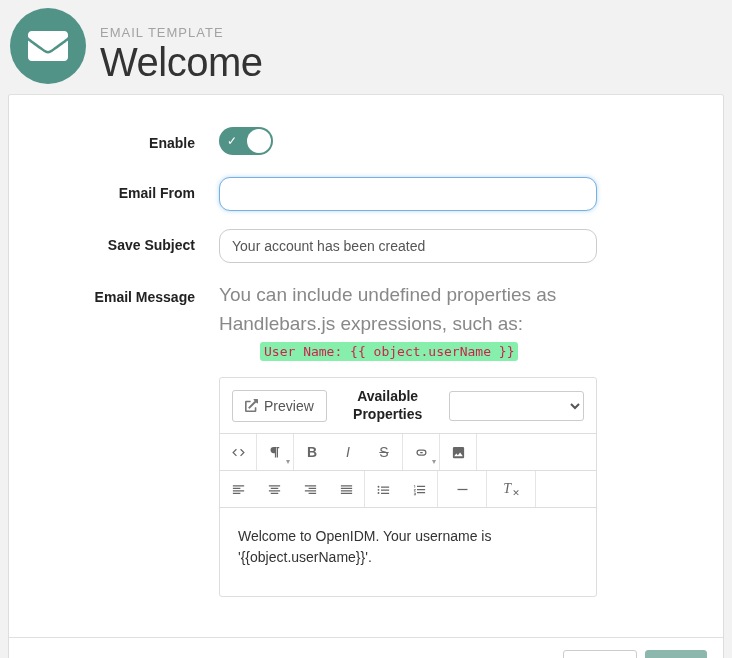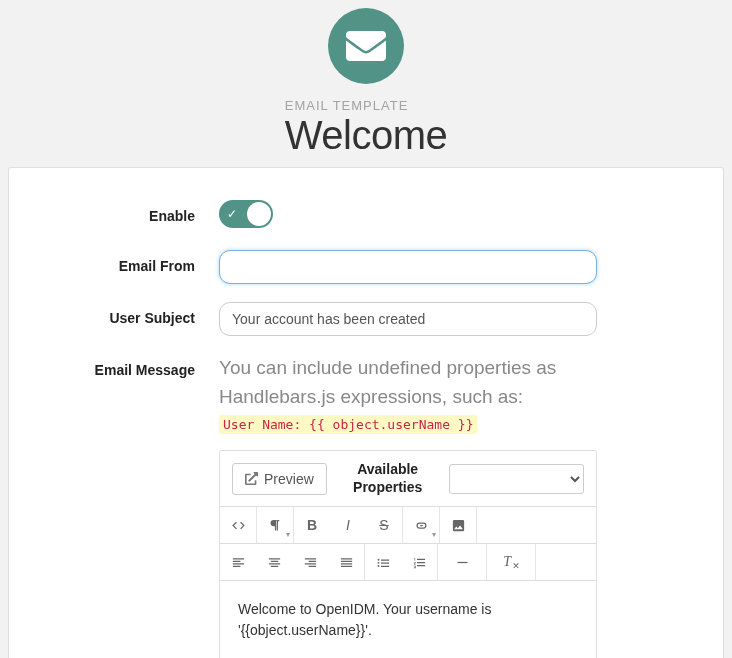--- a/index.html
+++ b/index.html
@@ -1,18 +1,18 @@
 <!DOCTYPE html>
 <html><head>
   <meta charset="utf-8">
   <style>
     * { box-sizing: border-box; margin: 0; padding: 0; }
     body { font-family: -apple-system, BlinkMacSystemFont, "Segoe UI", Helvetica, Arial, sans-serif; background: #f2f2f2; width: 732px; height: 658px; overflow: hidden; }
     
-    .header-area { padding: 8px 10px 10px 10px; display: flex; align-items: center; gap: 14px; flex-direction: column; }
+    .header-area { padding: 8px 10px 10px 10px; display: flex; align-items: flex-end; gap: 14px; }
     .icon-circle { width: 76px; height: 76px; border-radius: 50%; background: #519387; display: flex; align-items: center; justify-content: center; flex-shrink: 0; }
     .icon-circle svg { width: 40px; height: 40px; fill: #fff; }
     .header-text { display: flex; flex-direction: column; }
     .header-label { font-size: 13px; letter-spacing: 1px; color: #a3a3a3; font-weight: 500; }
     .header-title { font-size: 40px; font-weight: 300; color: #333; letter-spacing: -0.5px; line-height: 1.1; }
     
     .panel { background: #fff; border: 1px solid #ddd; border-top-color: #e0e0e0; border-radius: 3px; margin: 0 8px; }
     .panel-body { padding: 16px 40px 40px 40px; }
     
     .form-row { display: flex; align-items: flex-start; margin-top: 18px; }
@@ -21,21 +21,21 @@
     .form-control-wrap { flex: 1; max-width: 378px; }
     
     .toggle { width: 54px; height: 28px; background: #519387; border-radius: 14px; position: relative; cursor: pointer; display: inline-flex; align-items: center; }
     .toggle-check { position: absolute; left: 8px; color: #fff; font-size: 12px; }
     .toggle-knob { position: absolute; right: 2px; width: 24px; height: 24px; background: #fff; border-radius: 50%; }
     
     .input { width: 100%; height: 34px; border: 1px solid #ccc; border-radius: 11px; padding: 6px 12px; font-size: 14px; color: #555; }
     .input.focused { border-color: #78b0e0; box-shadow: 0 0 4px rgba(102,175,233,0.5); }
     
     .helper-text { color: #888; font-size: 19px; line-height: 1.5; }
-    .code-sample { display: inline-block; margin-top: 4px; font-family: ui-monospace, SFMono-Regular, Menlo, monospace; font-size: 13px; color: #c7254e; background: #fef9c3; padding: 2px 4px; border-radius: 3px; }
+    .code-sample { display: inline-block; margin-top: 4px; font-family: ui-monospace, SFMono-Regular, Menlo, monospace; font-size: 13px; color: #c7254e; background: #86efac; padding: 2px 4px; border-radius: 3px; margin-left: 41px; }
     
     .editor-box { border: 1px solid #ddd; border-radius: 3px; margin-top: 16px; }
     .editor-topbar { display: flex; align-items: center; gap: 1px; padding: 10px 12px; border-bottom: 1px solid #ddd; }
     .preview-btn { border: 1px solid #ccc; background: #fff; color: #555; padding: 7px 12px; font-size: 14px; border-radius: 3px; cursor: pointer; display: inline-flex; align-items: center; gap: 6px; }
     .preview-btn svg { width: 13px; height: 13px; fill: #777; }
     .avail-label { font-size: 14px; font-weight: 700; text-align: center; line-height: 1.25; color: #222; }
     .avail-select { border: 1px solid #ccc; border-radius: 3px; height: 30px; width: 150px; background: #fff; font-size: 13px; color: #555; padding: 2px 6px; }
     
     .toolbar { display: flex; border-bottom: 1px solid #ddd; flex-wrap: wrap; }
     .tb-group { display: flex; border-right: 1px solid #e5e5e5; }
@@ -80,21 +80,21 @@
     </div>
 
     <div class="form-row">
       <div class="form-label">Email From</div>
       <div class="form-control-wrap">
         <input class="input focused" type="text" value="" style="">
       </div>
     </div>
 
     <div class="form-row">
-      <div class="form-label">User Subject</div>
+      <div class="form-label">Save Subject</div>
       <div class="form-control-wrap">
         <input class="input" type="text" value="Your account has been created" style="">
       </div>
     </div>
 
     <div class="form-row">
       <div class="form-label">Email Message</div>
       <div class="form-control-wrap">
         <div class="helper-text">You can include undefined properties as Handlebars.js expressions, such as:</div>
         <span class="code-sample">User Name: {{ object.userName }}</span>

